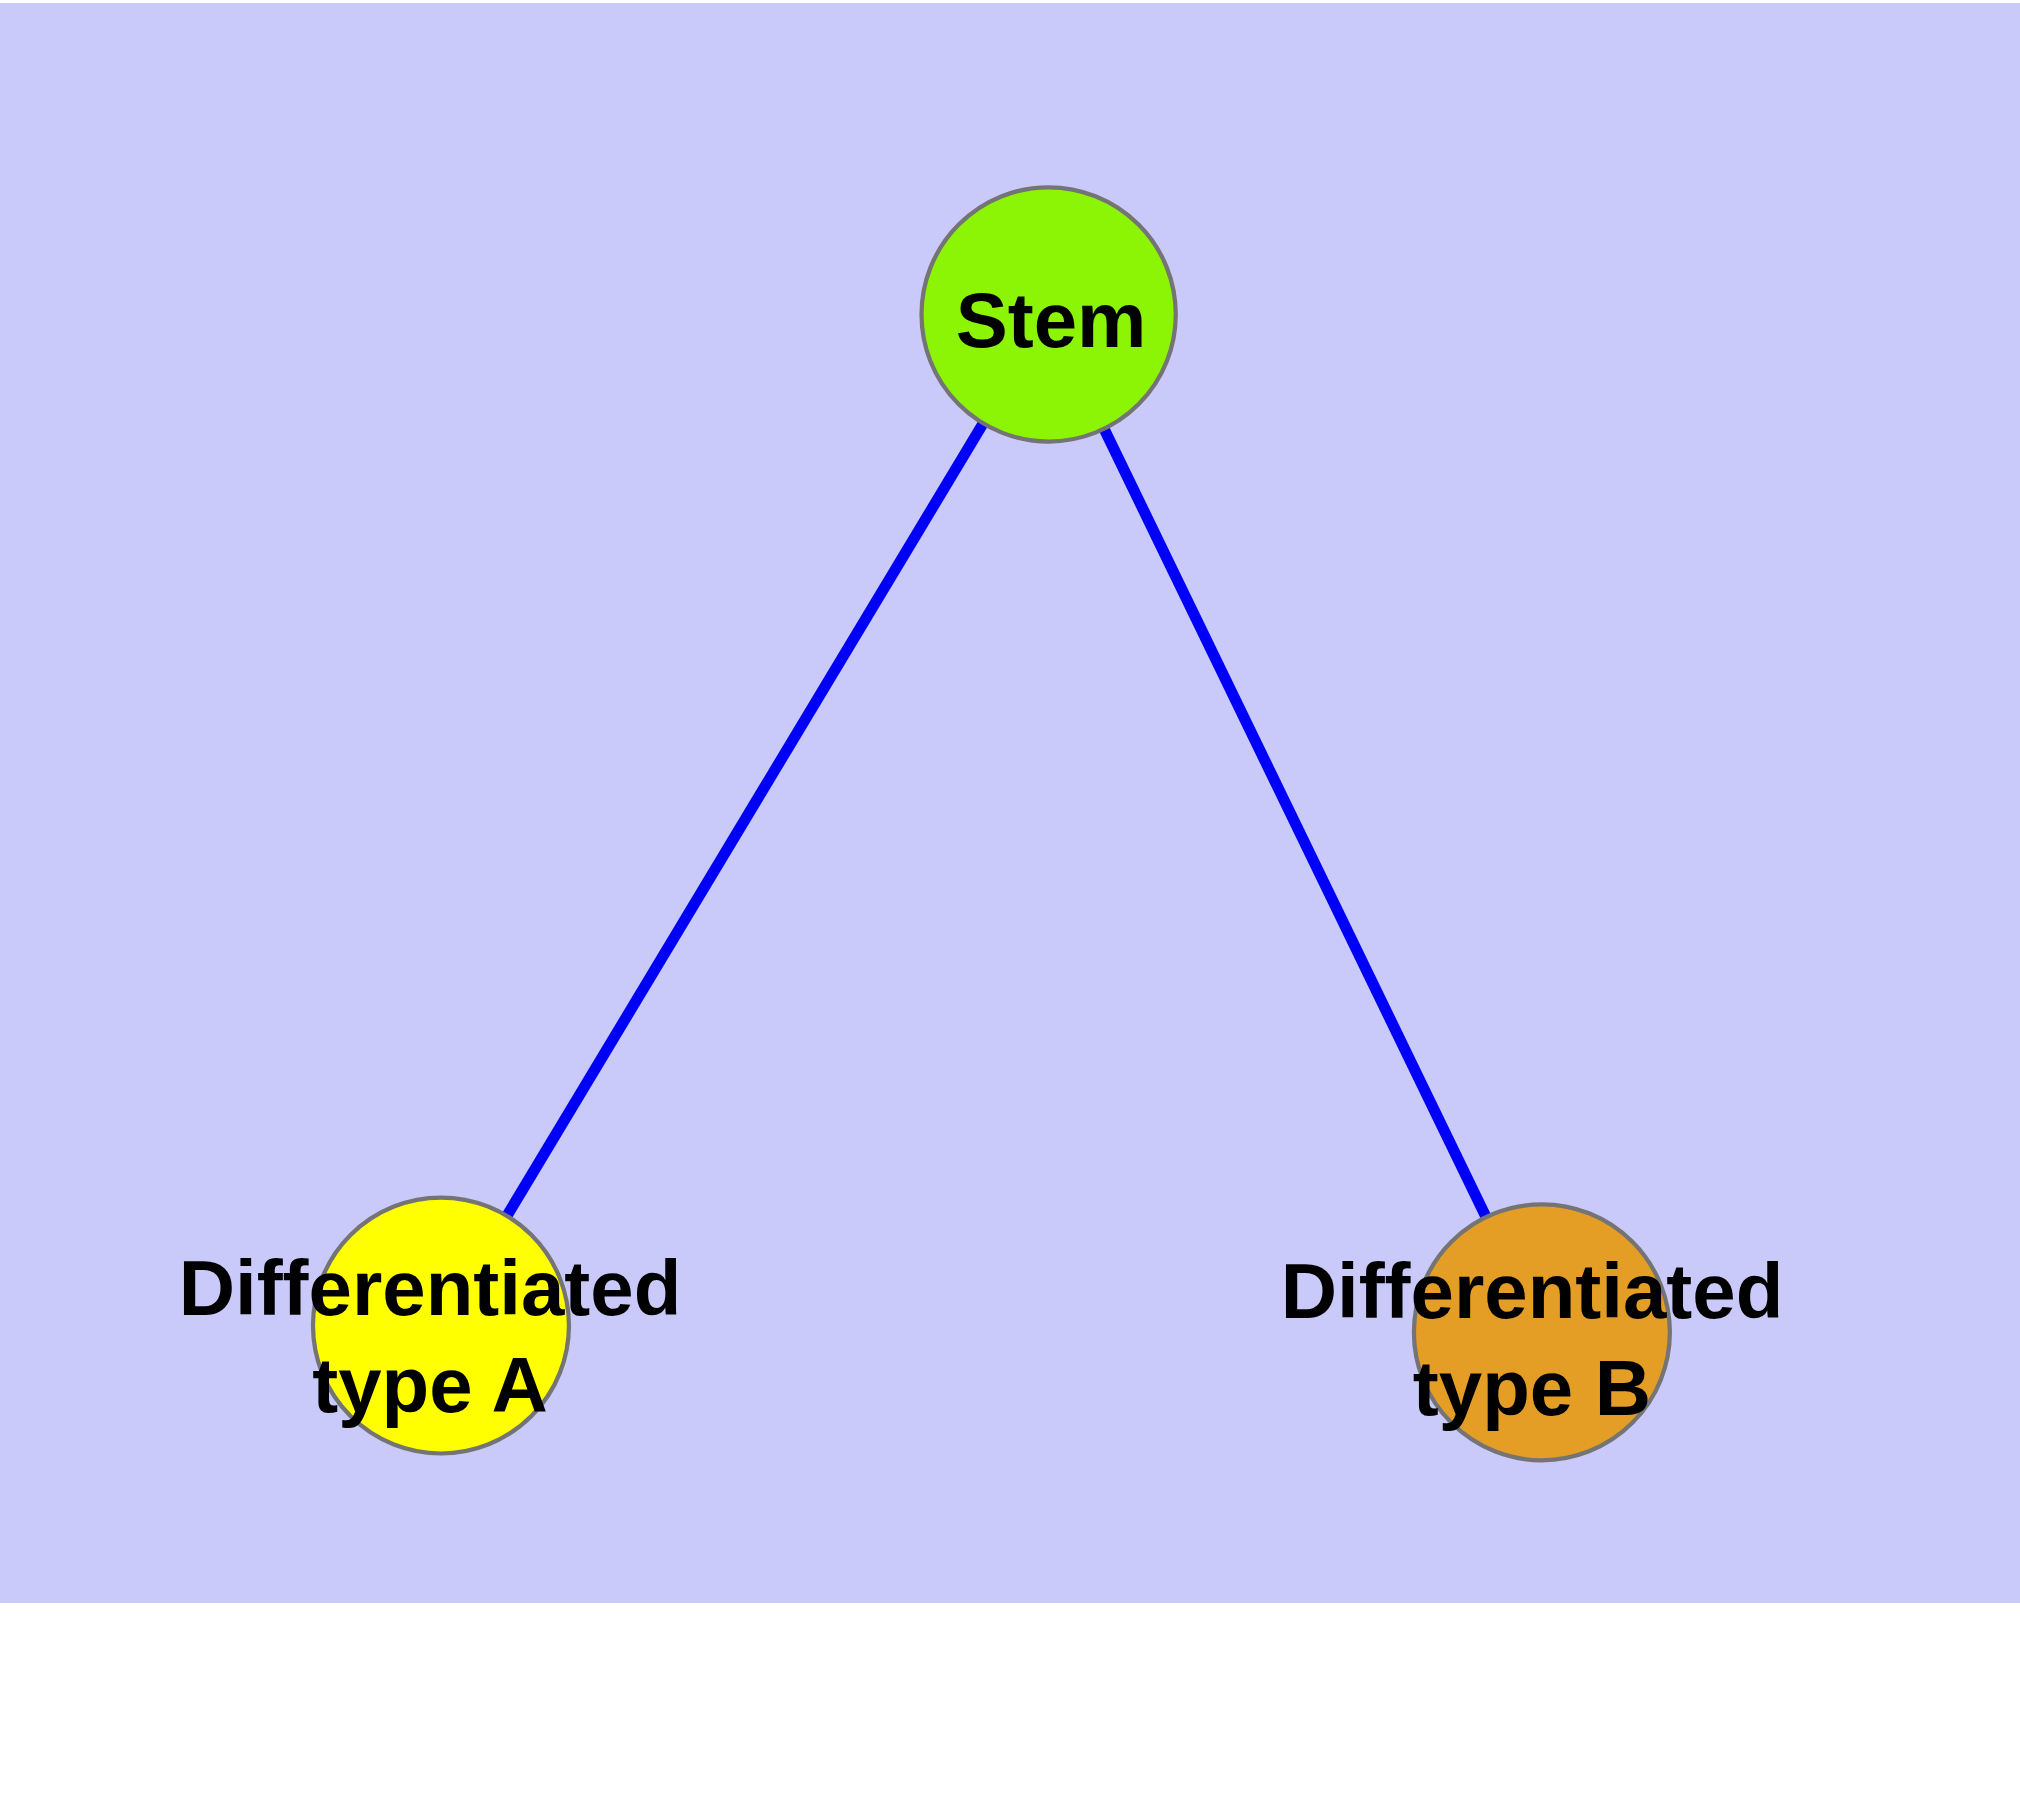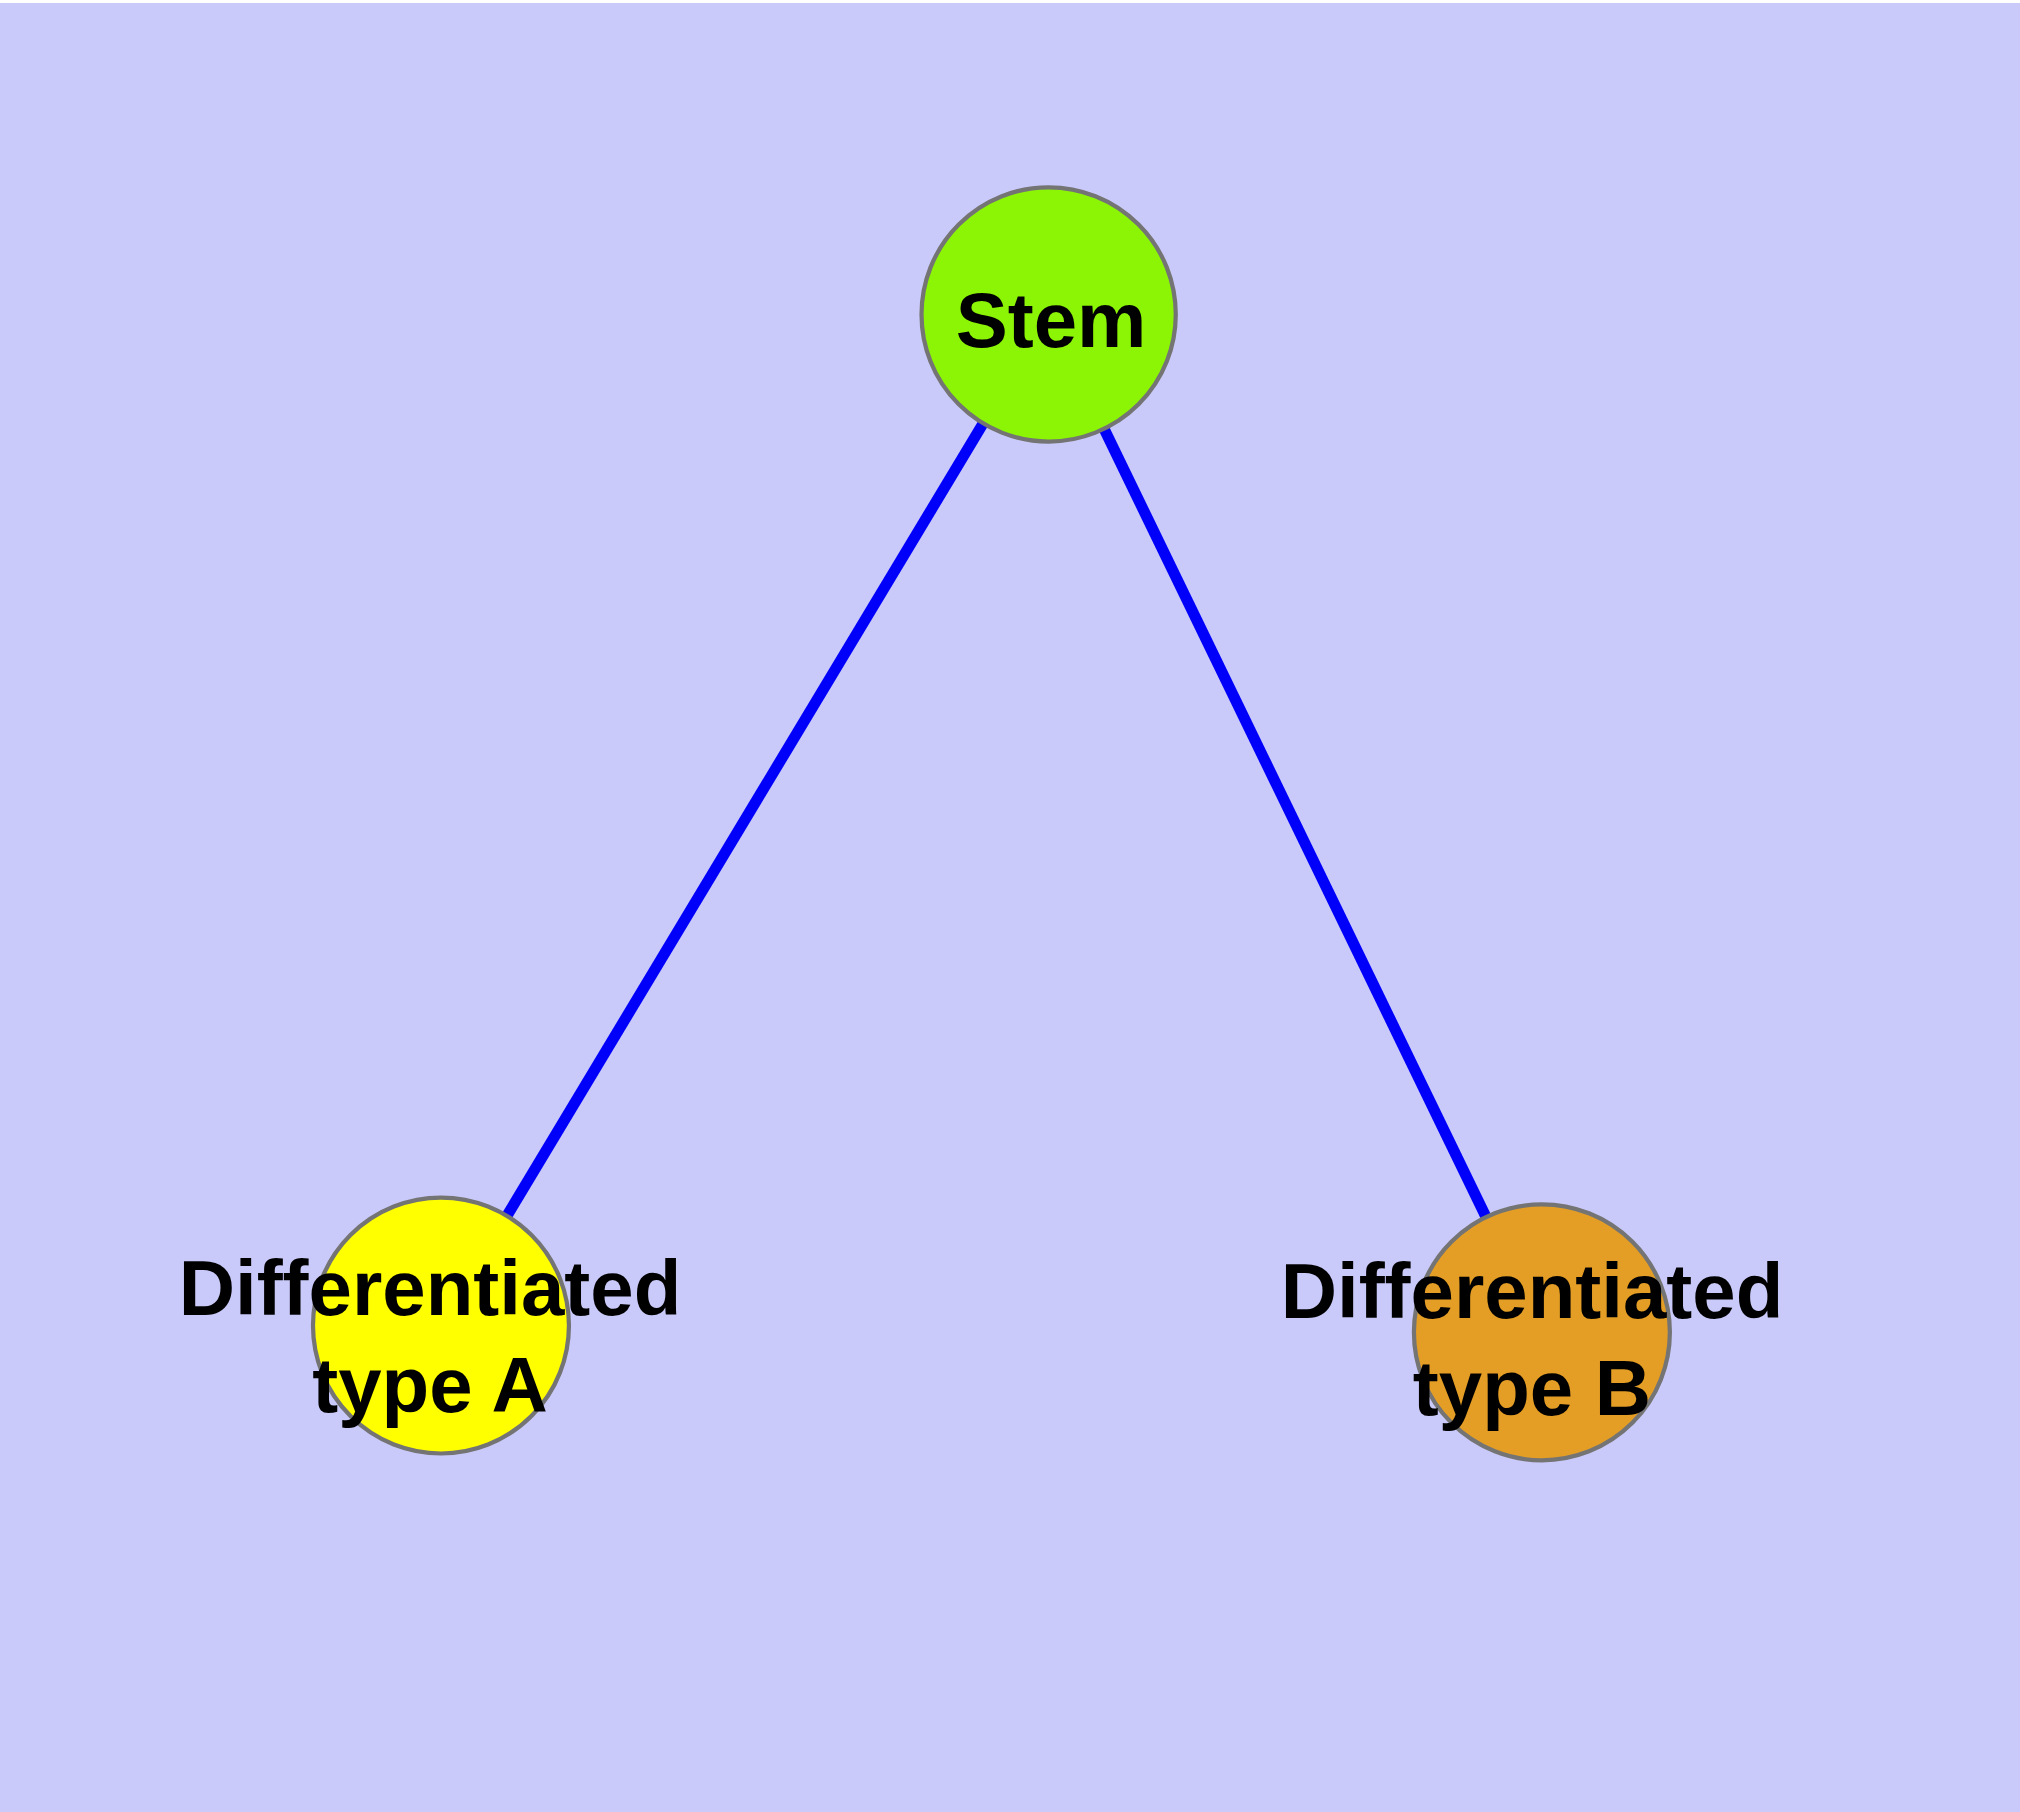--- a/index.html
+++ b/index.html
@@ -4,21 +4,21 @@
 <style>
   html, body {
     margin: 0;
     padding: 0;
     background: #ffffff;
     font-family: "Liberation Sans", sans-serif;
   }
   .canvas {
     position: relative;
     width: 2021px;
-    height: 1812px;
+    height: 1603px;
     overflow: hidden;
   }
   .top-strip {
     position: absolute;
     left: 0; top: 0;
     width: 100%; height: 2.5px;
   }
   .bg {
     position: absolute;
     left: 0; top: 2.5px;

